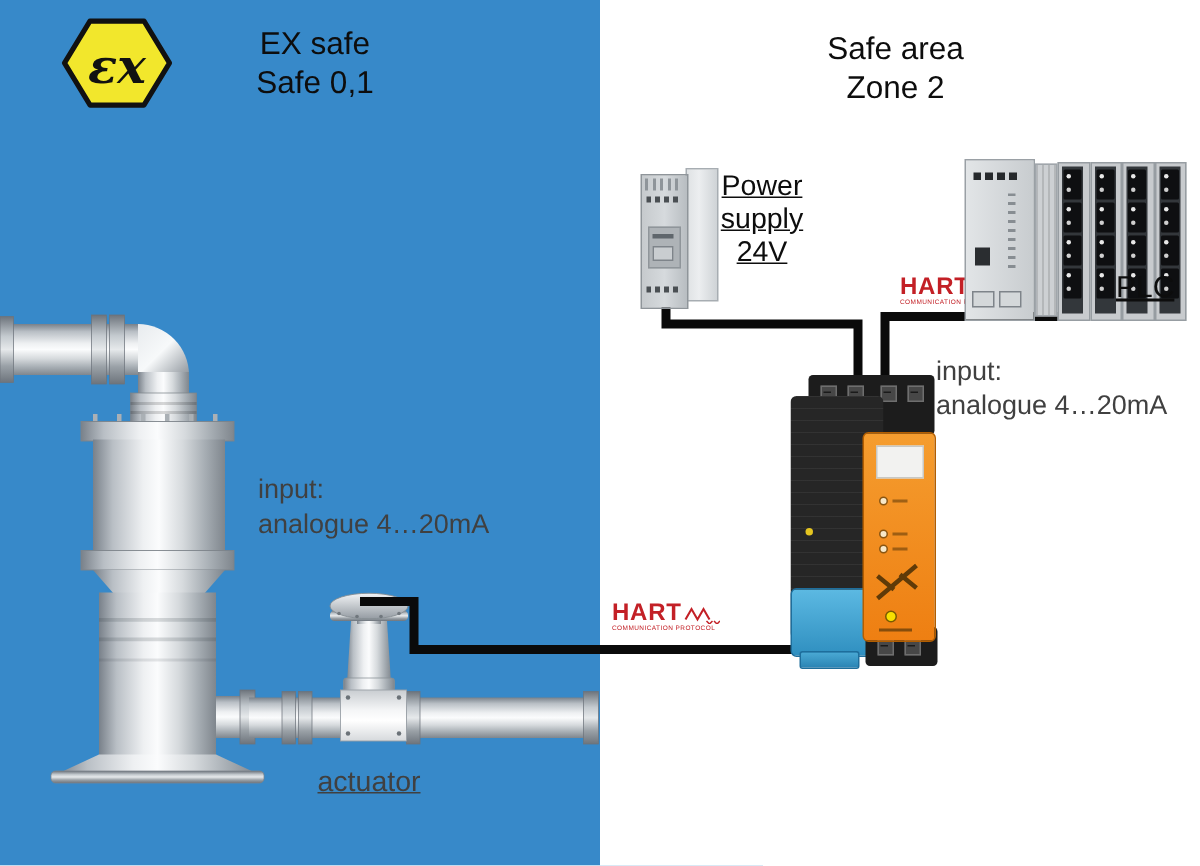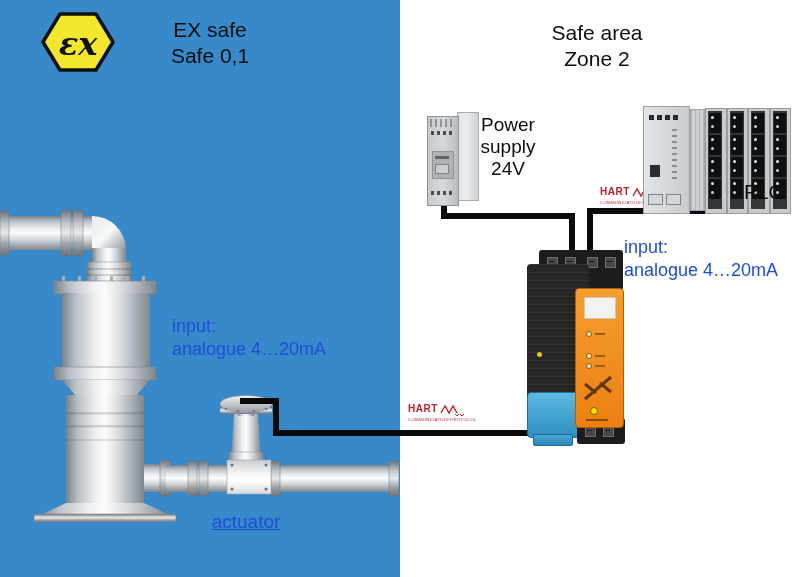--- a/index.html
+++ b/index.html
@@ -7,35 +7,35 @@
           font-family:"Liberation Sans",sans-serif;color:#111;}
   .abs{position:absolute;}
 
   
   .zone-ex{left:0;top:0;width:400px;height:577px;background:#3789c9;}
   .zone-title{position:absolute;text-align:center;font-size:21px;line-height:26px;color:#0d0d0d;}
   .zone-title.ex{left:143px;top:17px;width:134px;}
   .zone-title.safe{left:518px;top:20px;width:158px;}
 
   
-  .note{position:absolute;font-size:18px;line-height:23px;color:#1d4ed8;}
+  .note{position:absolute;font-size:18px;line-height:23px;color:#404040;}
   .note.output{left:172px;top:315px;}
   .note.input{left:624px;top:236px;}
   .note.actuator{left:183px;top:510px;width:126px;text-align:center;font-size:19px;line-height:24px;text-decoration:underline;}
-  .dev-label{position:absolute;color:#0d0d0d;}
+  .dev-label{position:absolute;color:#0d0d0d;text-decoration:underline;}
   .dev-label.psu{left:468px;top:114px;width:80px;text-align:center;font-size:19px;line-height:22px;}
   .dev-label.plc{left:744px;top:181px;font-size:20px;}
 
   svg{display:block;}
   .layer{position:absolute;left:0;top:0;}
 
   
   .hart{position:absolute;width:90px;}
   .hart-row{display:flex;align-items:flex-end;gap:2px;}
-  .hart-word{font-weight:bold;font-size:10px;line-height:14px;letter-spacing:0.5px;color:#c32026;}
+  .hart-word{font-weight:bold;font-size:16px;line-height:14px;letter-spacing:0.5px;color:#c32026;}
   .hart-sub{font-size:6px;letter-spacing:0.4px;color:#c32026;white-space:nowrap;
             transform:scale(0.72);transform-origin:0 0;margin-top:1px;}
 
   
   .psu{left:427px;top:112px;width:52px;height:92px;}
   .psu-side{position:absolute;left:30px;top:0;width:20px;height:87px;
             background:linear-gradient(90deg,#dfe2e4,#eceef0 40%,#cfd3d6);border:1px solid #a7adb2;}
   .psu-front{position:absolute;left:0;top:4px;width:30px;height:88px;
              background:linear-gradient(90deg,#c6cacd,#d6dadd 50%,#b8bdc1);border:1px solid #8f959a;}
   .psu-vents{position:absolute;left:2px;top:2px;width:24px;height:8px;

